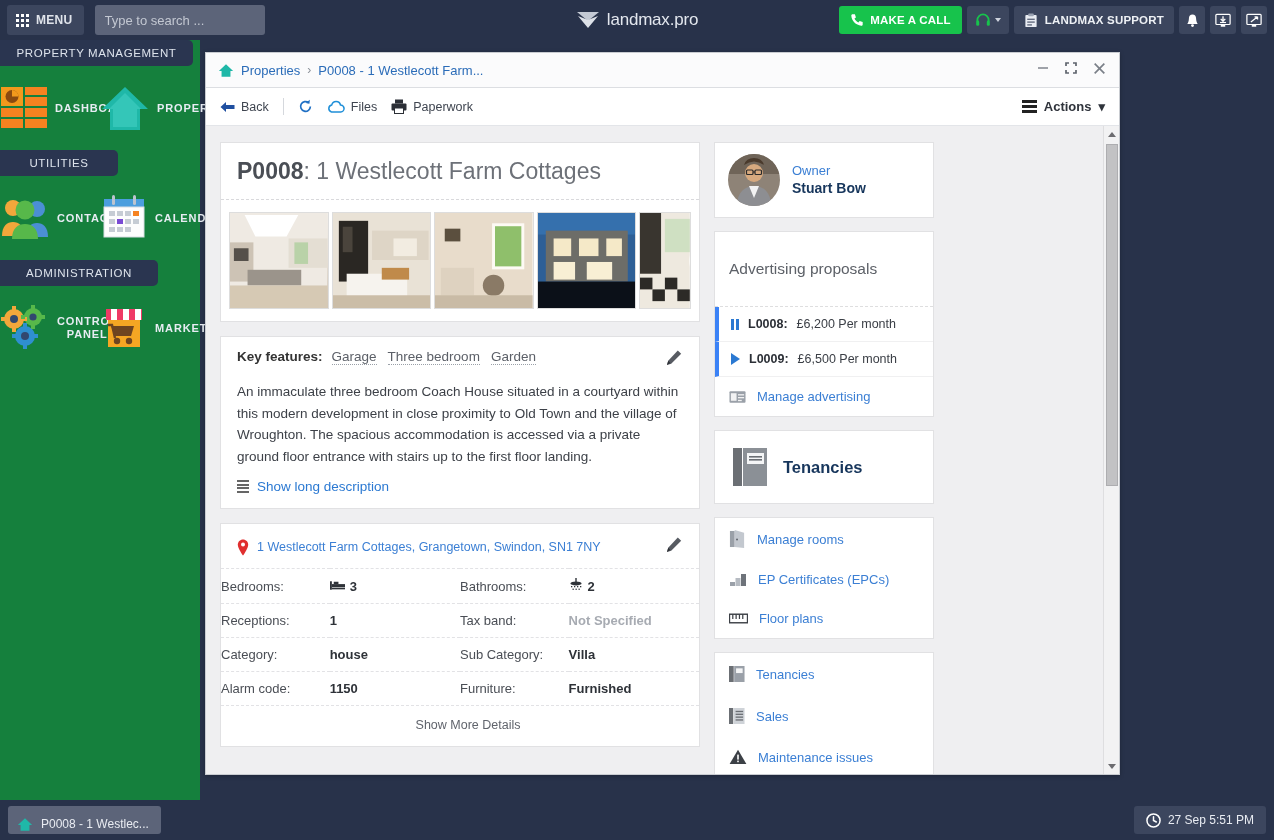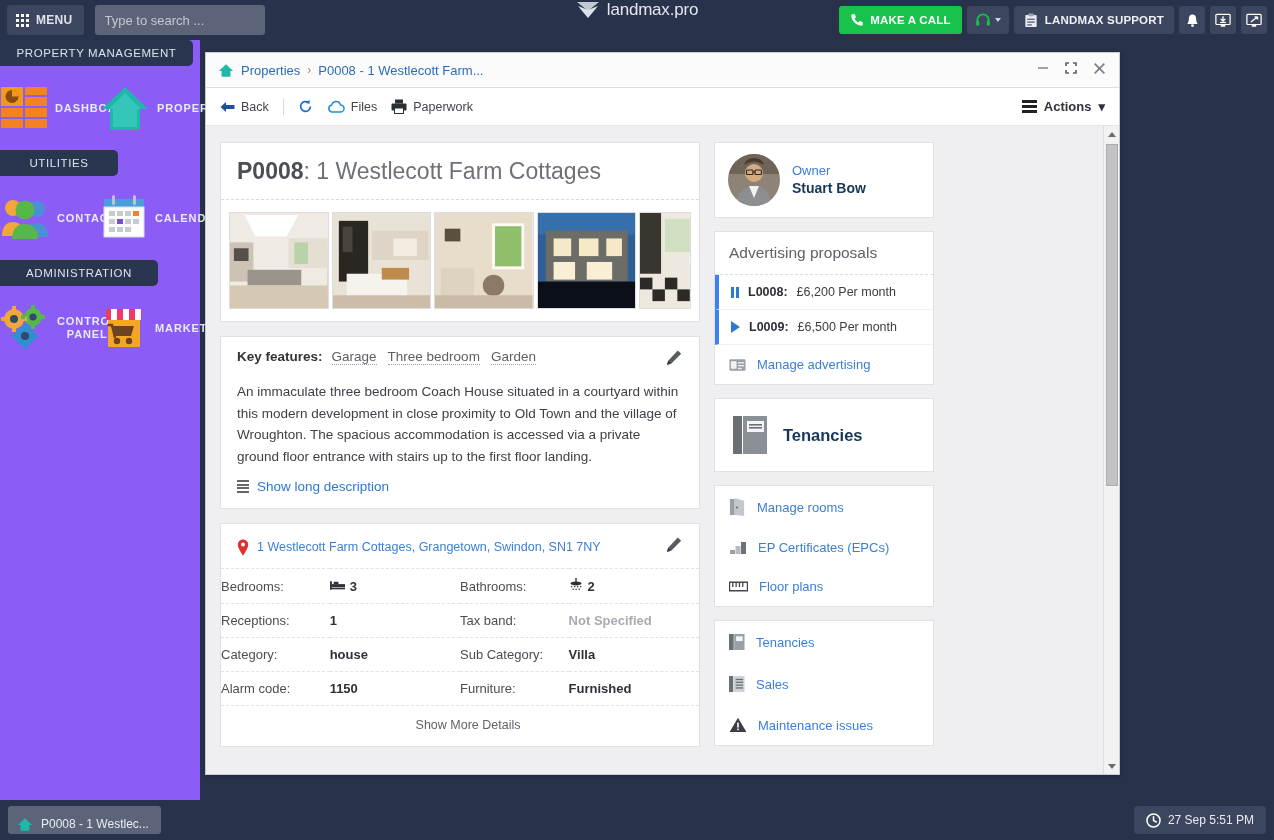--- a/index.html
+++ b/index.html
@@ -26,21 +26,21 @@
     margin-left: 11px; width: 170px; height: 30px; background: #5c6479; border-radius: 3px;
     display: flex; align-items: center; padding: 0 8px 0 10px; position: relative;
   }
   .search-box input {
     flex: 1; background: transparent; border: none; outline: none;
     color: #e8ebf0; font-size: 13px; font-family: "Liberation Sans", sans-serif;
   }
   .search-box input::placeholder { color: #c3c8d2; }
   .brand {
     position: absolute; left: 0; right: 0; top: 0; height: 40px;
-    display: flex; justify-content: center; gap: 7px; pointer-events: none;
+    display: flex; align-items: center; justify-content: center; gap: 7px; pointer-events: none;
   }
   .brand .logo { width: 24px; height: 20px; }
   .brand .name { color: #e3e7ee; font-size: 17px; letter-spacing: -.2px; }
   .topright { margin-left: auto; display: flex; gap: 5px; padding-right: 7px; z-index: 3; }
   .call-btn {
     height: 28px; background: #17c34c; border-radius: 3px; display: flex; align-items: center;
     gap: 6px; padding: 0 11px; cursor: pointer;
   }
   .call-btn span { color: #fff; font-size: 11.5px; font-weight: bold; letter-spacing: .2px; }
   .hs-btn {
@@ -54,21 +54,21 @@
   }
   .support-btn span { color: #eef1f5; font-size: 11.5px; font-weight: bold; letter-spacing: .2px; }
   .icon-btn {
     width: 26px; height: 28px; background: #3c465e; border-radius: 3px;
     display: flex; align-items: center; justify-content: center; cursor: pointer;
   }
 
   
   .sidebar {
     position: absolute; top: 40px; left: 0; width: 200px; height: 760px;
-    background: #8b5cf6;
+    background: #15803d;
   }
   .sec-head {
     height: 26px; background: #2a3550; color: #dde3ec; font-size: 11.5px;
     letter-spacing: .6px; display: flex; align-items: center; justify-content: center;
     border-radius: 0 5px 5px 0; margin-bottom: 2px;
   }
   .sec-head.w1 { width: 193px; }
   .sec-head.w2 { width: 118px; }
   .sec-head.w3 { width: 158px; }
   .tiles { display: flex; padding: 12px 0 14px 0; }
@@ -148,21 +148,21 @@
   td.v .ic { margin-right: 5px; }
   .showmore { text-align: center; padding: 12px 0 14px 16px; font-size: 12.5px; color: #60646c; cursor: pointer; border-top: 1px dashed #e2e2e5; }
 
   
   .side-col { width: 220px; }
   .owner-card { background: #fff; border: 1px solid #e1e1e3; display: flex; align-items: center; gap: 12px; padding: 11px 13px; margin-bottom: 13px; }
   .avatar { width: 52px; height: 52px; border-radius: 50%; overflow: hidden; flex-shrink: 0; }
   .owner-role { font-size: 13px; color: #3b7fd4; line-height: 17px; }
   .owner-name { font-size: 14px; color: #17365c; font-weight: bold; line-height: 19px; }
   .panel { background: #fff; border: 1px solid #e1e1e3; margin-bottom: 13px; }
-  .panel-head { padding: 12px 14px; font-size: 15.5px; color: #5d6168; border-bottom: 1px dashed #dededf; }
+  .panel-head { padding: 28px 14px; font-size: 15.5px; color: #5d6168; border-bottom: 1px dashed #dededf; }
   .prop-row {
     display: flex; align-items: center; gap: 9px; padding: 10px 12px;
     border-left: 4px solid #3b82f6; border-bottom: 1px solid #f0f0f1; font-size: 12.5px; cursor: pointer;
   }
   .prop-row b { color: #2b2f36; }
   .prop-row .t { color: #3a3e45; }
   .pause-ic { display: flex; gap: 2px; }
   .pause-ic i { width: 3px; height: 11px; background: #2b79d2; display: block; }
   .play-ic { width: 0; height: 0; border-top: 6px solid transparent; border-bottom: 6px solid transparent; border-left: 9px solid #2b79d2; }
   .link-row { display: flex; align-items: center; gap: 11px; padding: 12px 14px; cursor: pointer; }

